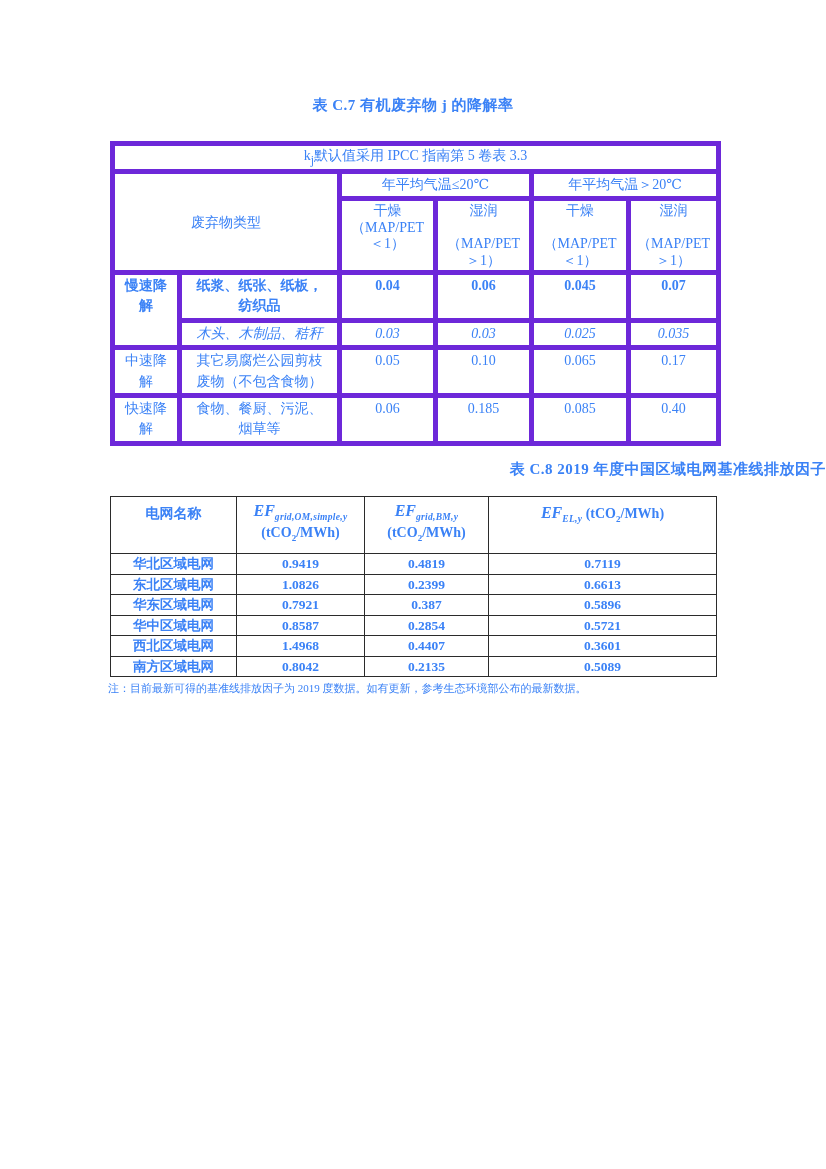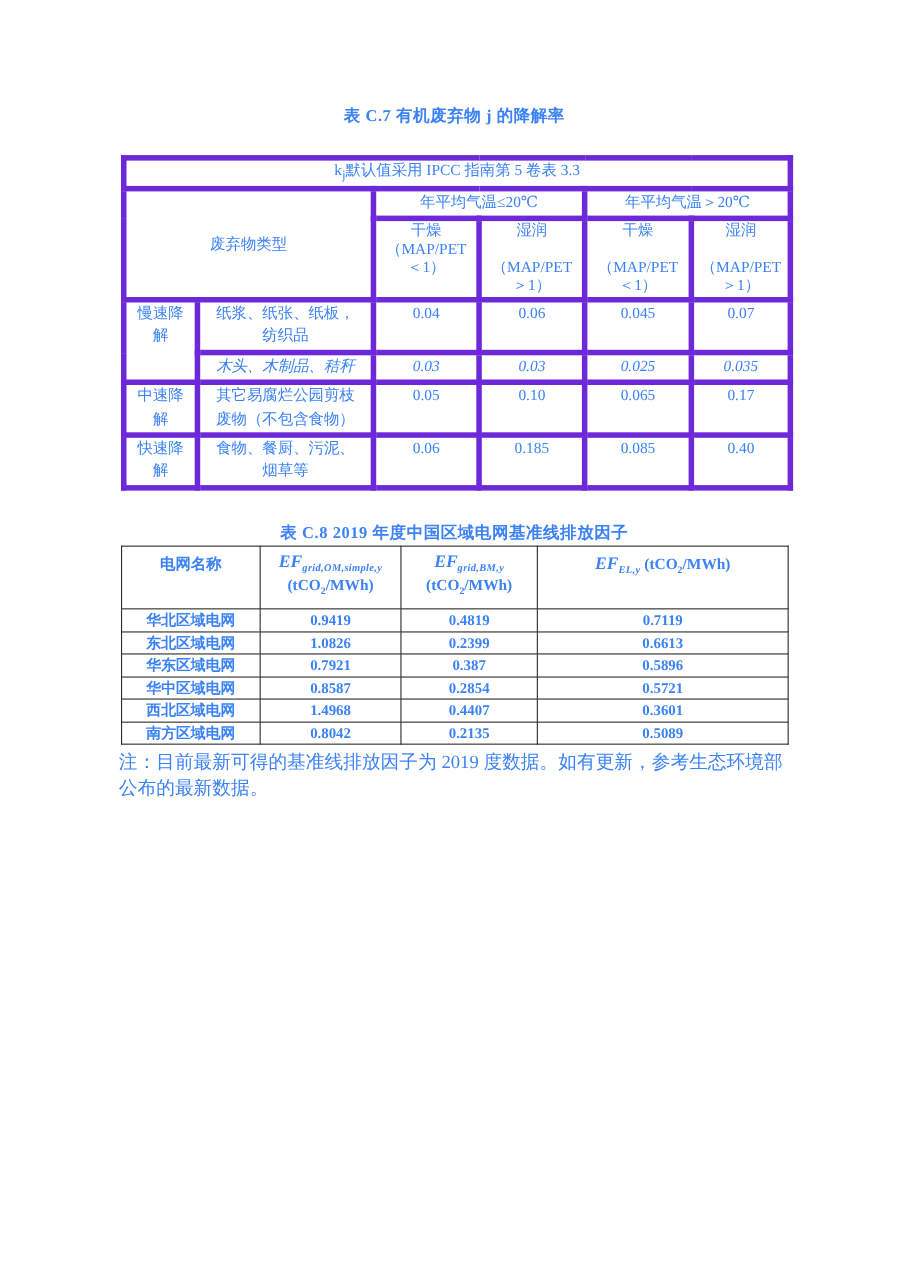--- a/index.html
+++ b/index.html
@@ -16,21 +16,21 @@
     position: absolute;
     left: 0;
     width: 100%;
     text-align: center;
     font-size: 15px;
     font-weight: bold;
     margin: 0;
     letter-spacing: 0.5px;
   }
   .title-c7 { top: 96px; }
-  .title-c8 { top: 475px; }
+  .title-c8 { top: 460px; text-align: right; }
 
   
   table.t7 {
     position: absolute;
     left: 110px;
     top: 141px;
     width: 606px;
     border-collapse: collapse;
     table-layout: fixed;
     font-size: 14px;
@@ -39,21 +39,21 @@
     border: 5px solid #6d28d9;
     text-align: center;
     padding: 1px 2px;
     line-height: 1.45;
     vertical-align: top;
   }
   table.t7 tr.r1 td { height: 21px; vertical-align: middle; line-height: 1.2; }
   table.t7 tr.r2 td { height: 20px; vertical-align: middle; line-height: 1.2; }
   table.t7 td.wastetype { vertical-align: top; padding-top: 3px; }
   table.t7 tr.r3 td { height: 64px; line-height: 1.18; padding-top: 2px; }
-  table.t7 tr.r4 td { height: 41px; }
+  table.t7 tr.r4 td { height: 41px; font-weight: bold; }
   table.t7 tr.r5 td { height: 17px; font-style: italic; }
   table.t7 tr.r6 td { height: 36px; }
   table.t7 tr.r7 td { height: 34px; }
   .pre { white-space: pre-line; }
 
   
   table.t8 {
     position: absolute;
     left: 110px;
     top: 496px;
@@ -77,21 +77,21 @@
   .unit-line { display: block; margin-top: 1px; font-size: 14px; }
   .unit-inline { font-size: 14px; }
   sub.s2 { font-size: 9px; }
 
   
   .note {
     position: absolute;
     left: 108px;
     top: 681px;
     width: 620px;
-    font-size: 17px;
+    font-size: 11px;
     line-height: 1.4;
     margin: 0;
   }
   .pageno {
     position: absolute;
     top: 1063px;
     left: 0;
     width: 100%;
     text-align: center;
     font-size: 13px;

